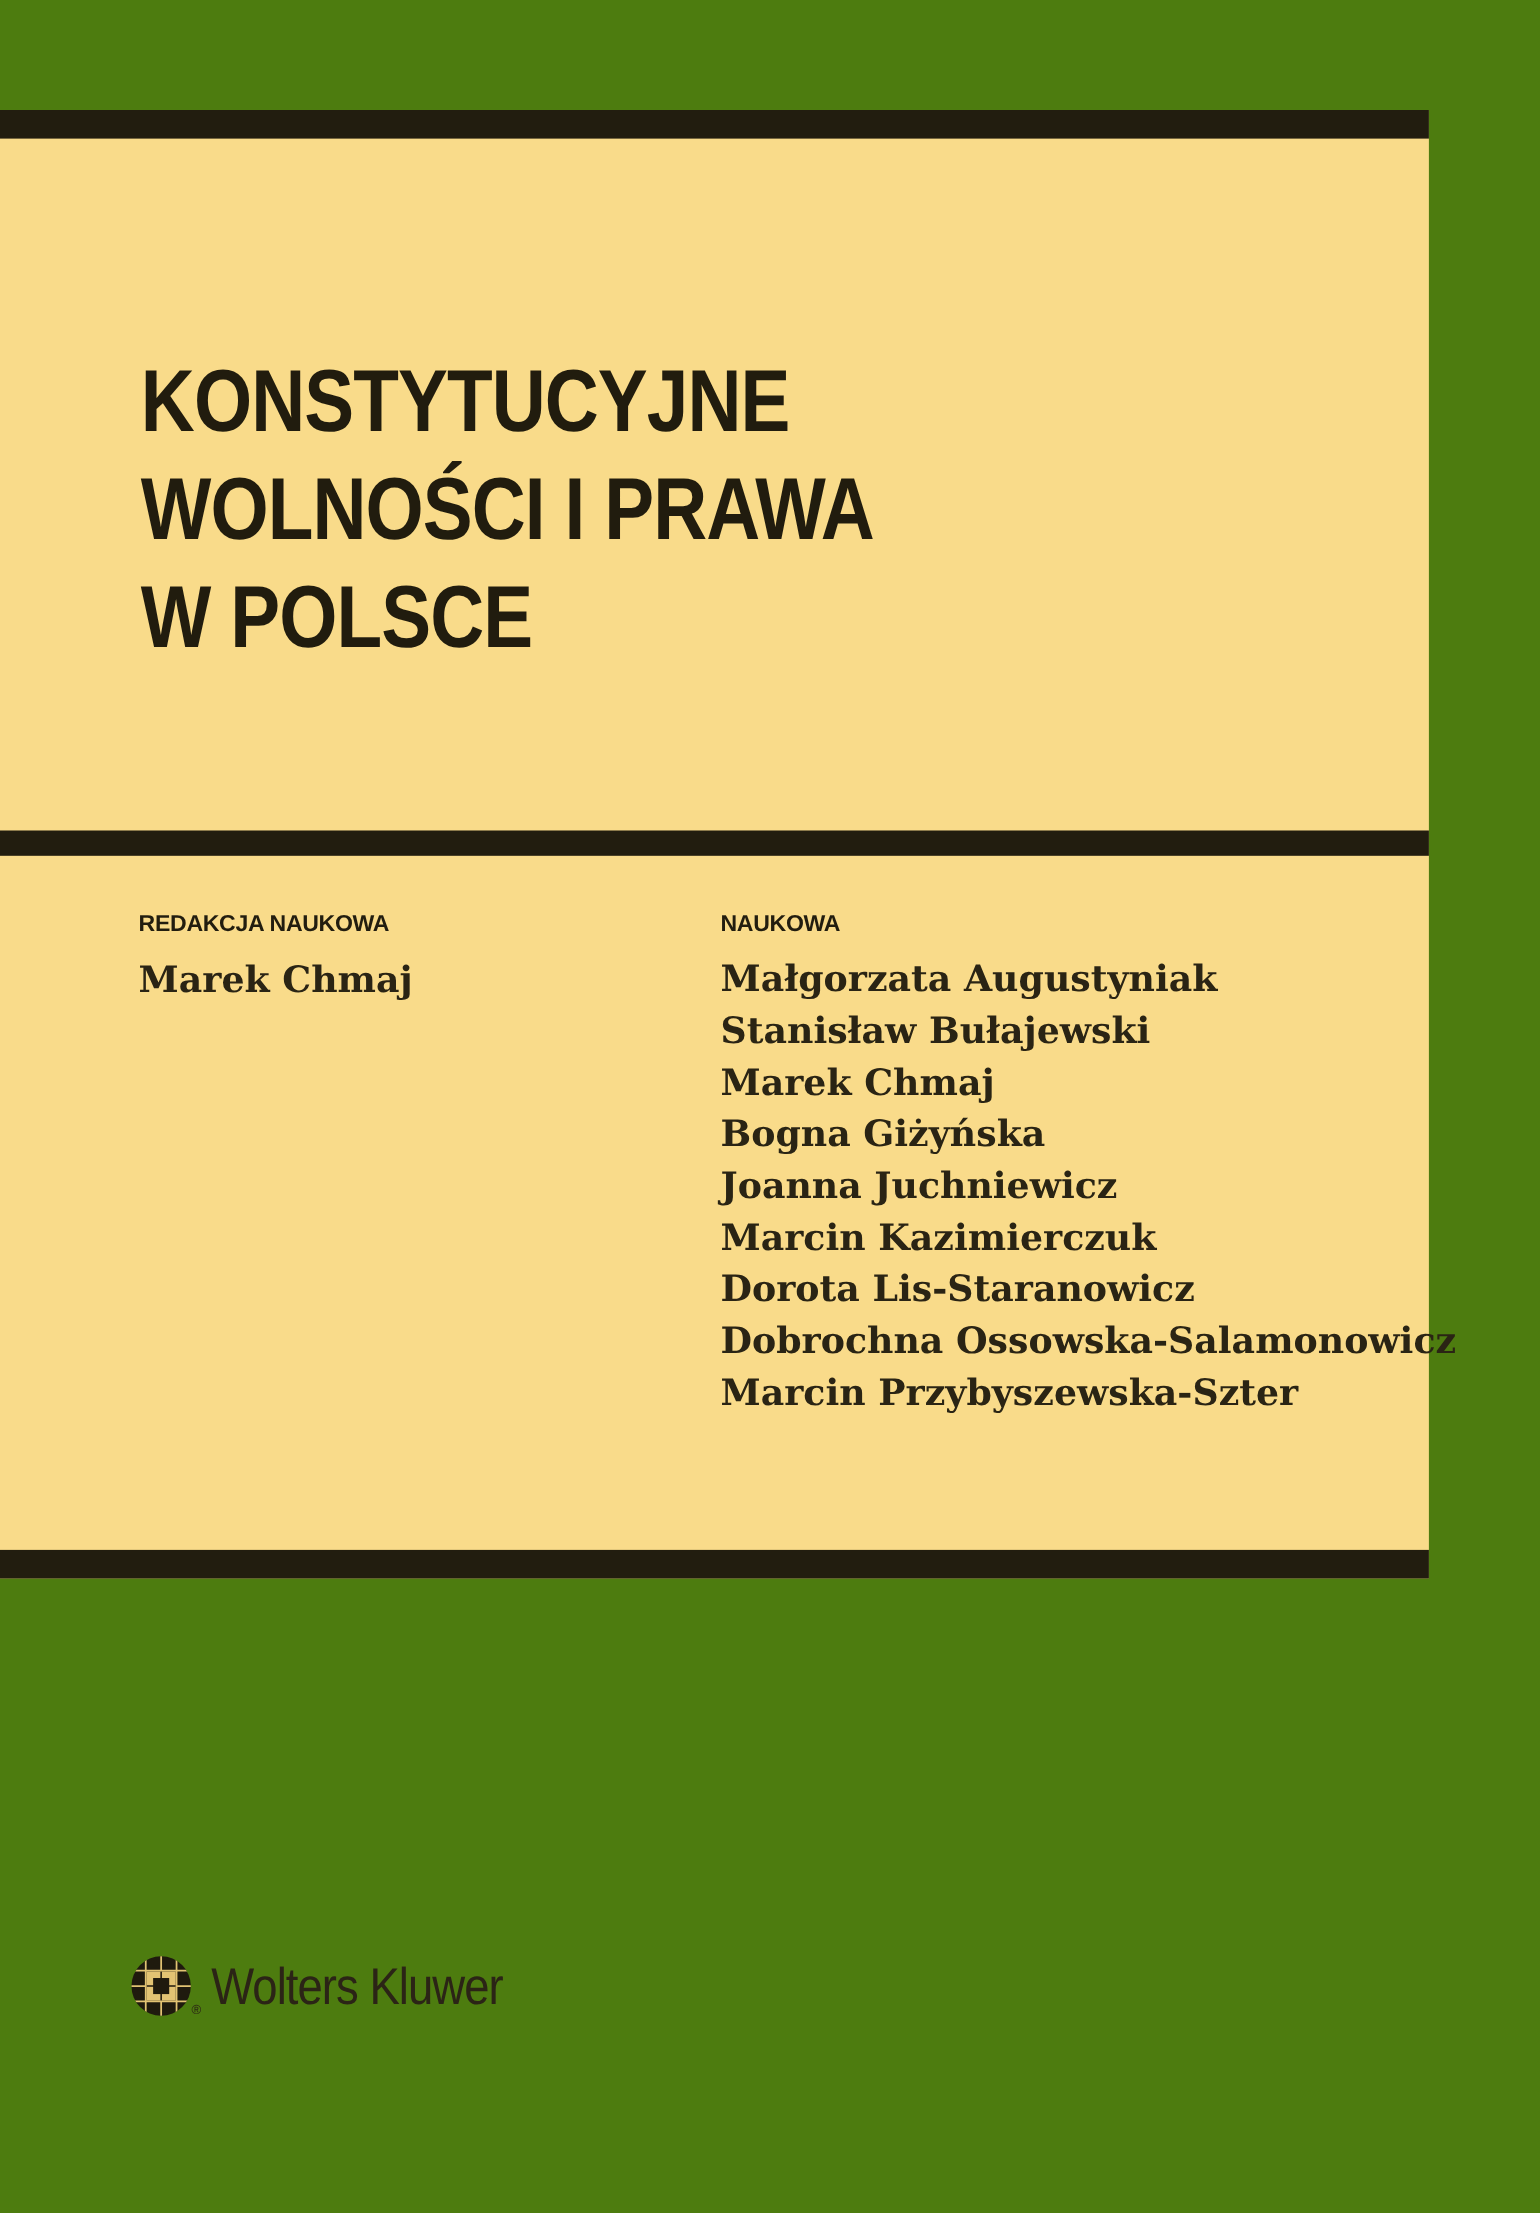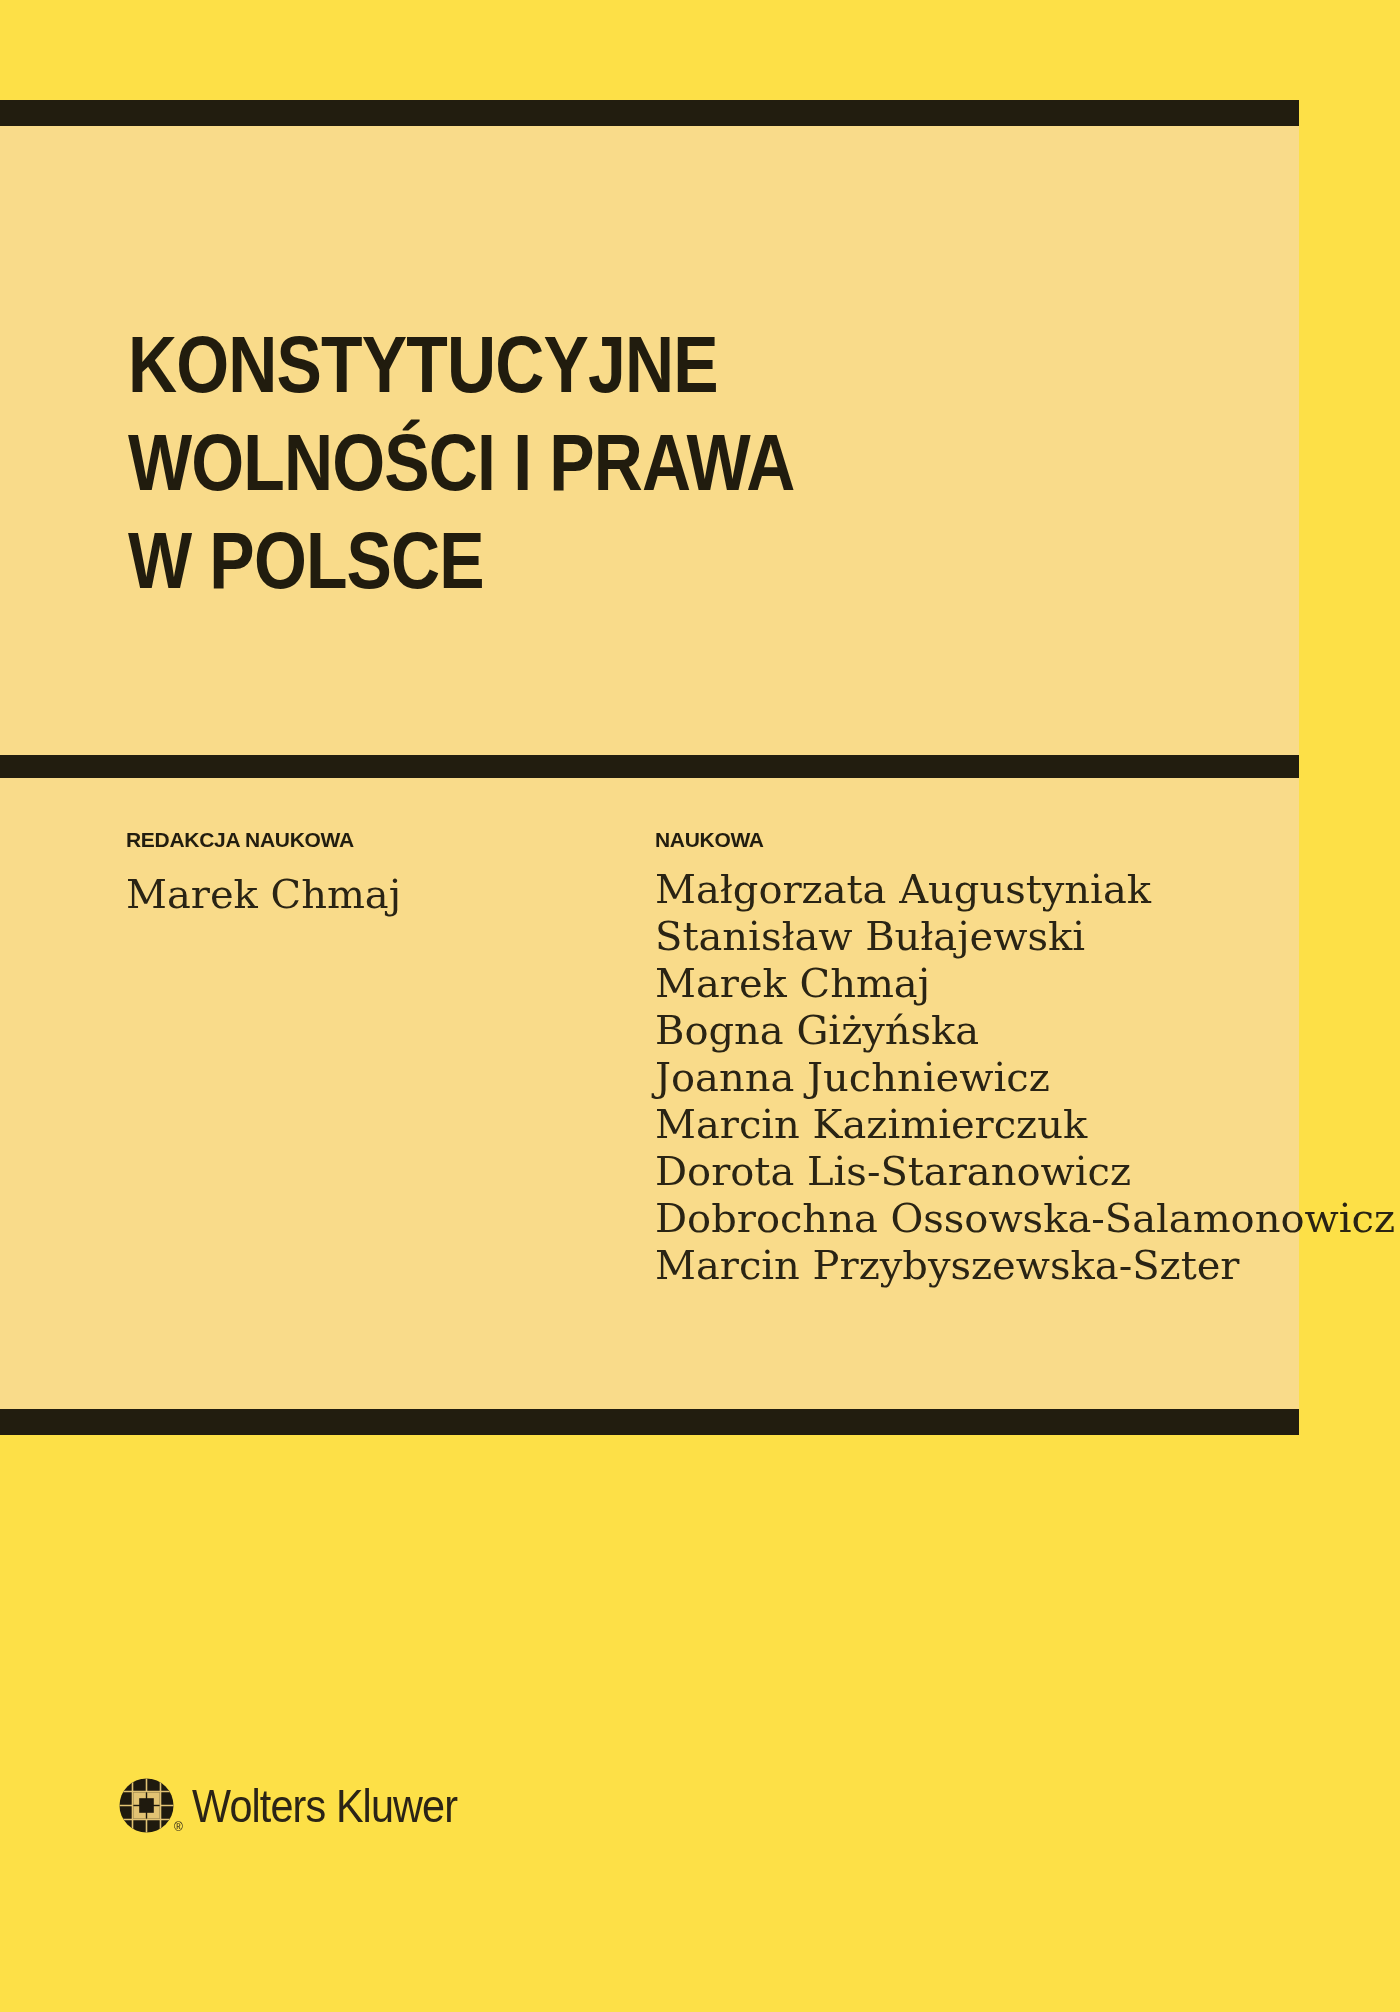--- a/index.html
+++ b/index.html
@@ -1,19 +1,19 @@
 <!DOCTYPE html>
 <html><head>
 <meta charset="utf-8">
 <style>
   html,body{margin:0;padding:0;background:#888;}
   .cover{
     position:relative;
     width:1400px;height:2012px;
-    background:#fde047;
+    background:#4d7c0f;
     overflow:hidden;
     font-family:"Liberation Sans", sans-serif;
   }
   .panel{
     position:absolute;left:0;top:100px;
     width:1299px;height:1335px;
     background:#f9db8a;
   }
   .bar{
     position:absolute;left:0;width:1299px;
@@ -34,21 +34,21 @@
   .credit-label{
     position:absolute;top:829px;
     color:#221d0f;
     font-weight:700;font-size:21px;line-height:1;
     letter-spacing:-0.3px;white-space:nowrap;
   }
   .lab-red{left:126px;}
   .lab-aut{left:655px;}
   .serifname{
     font-family:"DejaVu Serif","Liberation Serif",serif;
-    color:#2a2414;font-size:40px;
+    color:#2a2414;font-size:33px;font-weight:bold;
   }
   .editor-name{
     position:absolute;left:126px;top:874px;line-height:1;white-space:nowrap;
   }
   .authors{
     position:absolute;left:655px;top:866px;
   }
   .authors .aline{height:47px;line-height:47px;white-space:nowrap;}
   .logo{
     position:absolute;left:118px;top:1777px;width:460px;height:60px;

